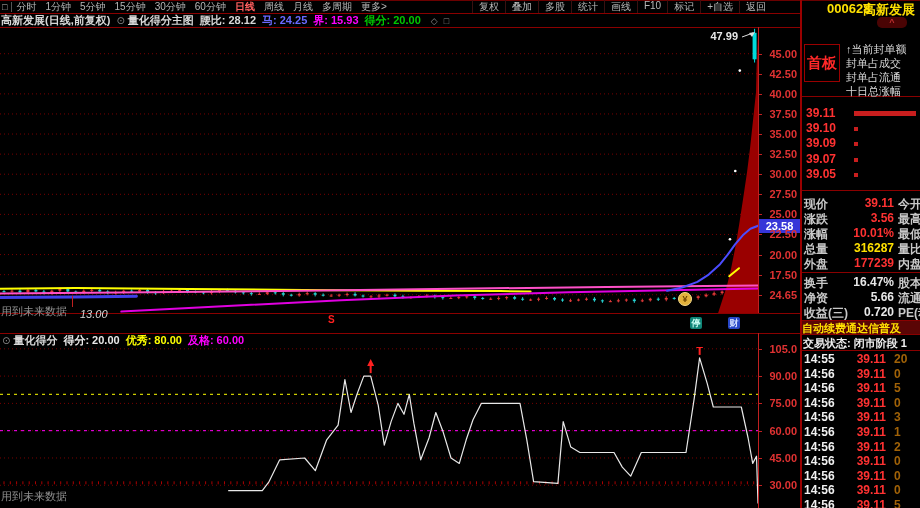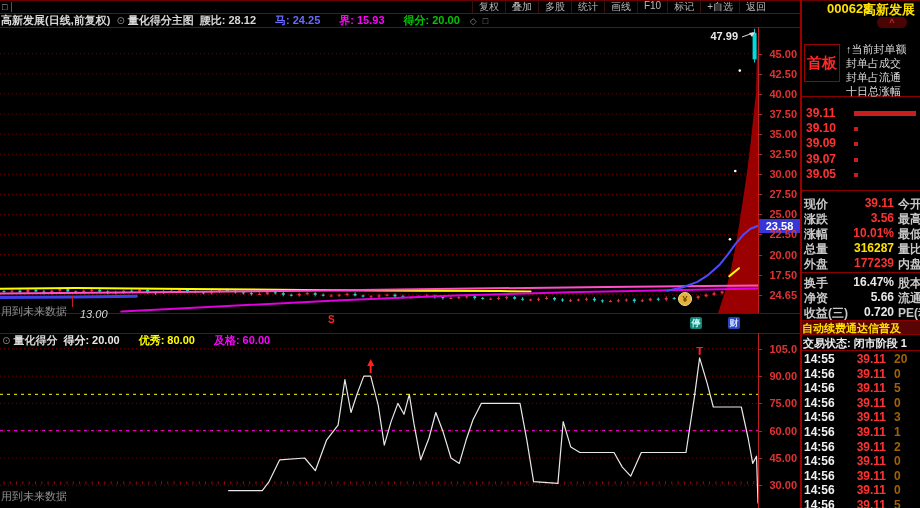--- a/index.html
+++ b/index.html
@@ -17,21 +17,21 @@
   .tb-item{cursor:pointer;white-space:nowrap;}
   .tb-item.active{color:#ff6060;font-weight:bold;}
   .tbright{display:flex;margin-left:auto;margin-right:28px;}
   .tb-btn{cursor:pointer;padding:0 6px;border-left:1px solid #3a1010;white-space:nowrap;}
   
   .charthdr{position:absolute;left:0;top:14px;width:800px;height:13px;display:flex;align-items:center;
             font-size:11px;font-weight:bold;color:#d8d8d8;}
   .symtitle{margin-left:1px;white-space:nowrap;text-align:center;}
   .indico{color:#888;font-size:10px;margin:0 3px 0 6px;font-weight:normal;}
   .indtitle{margin-right:6px;cursor:pointer;}
-  .hdrfields{display:flex;gap:19px;}
+  .hdrfields{display:flex;gap:6px;}
   .winctrl{color:#8a8a8a;font-size:9px;margin-left:10px;cursor:pointer;font-weight:normal;}
   
   .mainchart{position:absolute;left:0;top:28px;width:656px;height:286px;}
   .subchart{position:absolute;left:0;top:347px;width:758px;height:161px;}
   .subhdr{position:absolute;left:0;top:334px;width:758px;height:13px;display:flex;align-items:center;
           font-size:11px;font-weight:bold;color:#d8d8d8;}
   .axislayer{position:absolute;left:758px;top:0;width:42px;height:508px;}
   .ax-label{position:absolute;right:3px;font-size:11px;font-weight:bold;color:#e03232;line-height:12px;}
   .ax-tick{position:absolute;left:0;width:4px;height:1px;background:#c02020;}
   .marker23{position:absolute;left:759px;width:41px;height:14px;background:#3535d8;color:#fff;
@@ -75,20 +75,33 @@
 </style>
 </head>
 <body>
 
 <div class="app">
   <div class="hline" style="left:0;top:0;width:920px;background:#6a0000;"></div>
 
   <div class="toolbar">
     <span class="winico">□</span>
     <span class="tbsep"></span>
+    <div class="periods">
+        <span class="tb-item">分时</span>
+        <span class="tb-item">1分钟</span>
+        <span class="tb-item">5分钟</span>
+        <span class="tb-item">15分钟</span>
+        <span class="tb-item">30分钟</span>
+        <span class="tb-item">60分钟</span>
+        <span class="tb-item active">日线</span>
+        <span class="tb-item">周线</span>
+        <span class="tb-item">月线</span>
+        <span class="tb-item">多周期</span>
+        <span class="tb-item">更多&gt;</span>
+      </div>
     <div class="tbright">
         <span class="tb-btn">复权</span>
         <span class="tb-btn">叠加</span>
         <span class="tb-btn">多股</span>
         <span class="tb-btn">统计</span>
         <span class="tb-btn">画线</span>
         <span class="tb-btn">F10</span>
         <span class="tb-btn">标记</span>
         <span class="tb-btn">+自选</span>
         <span class="tb-btn">返回</span>

